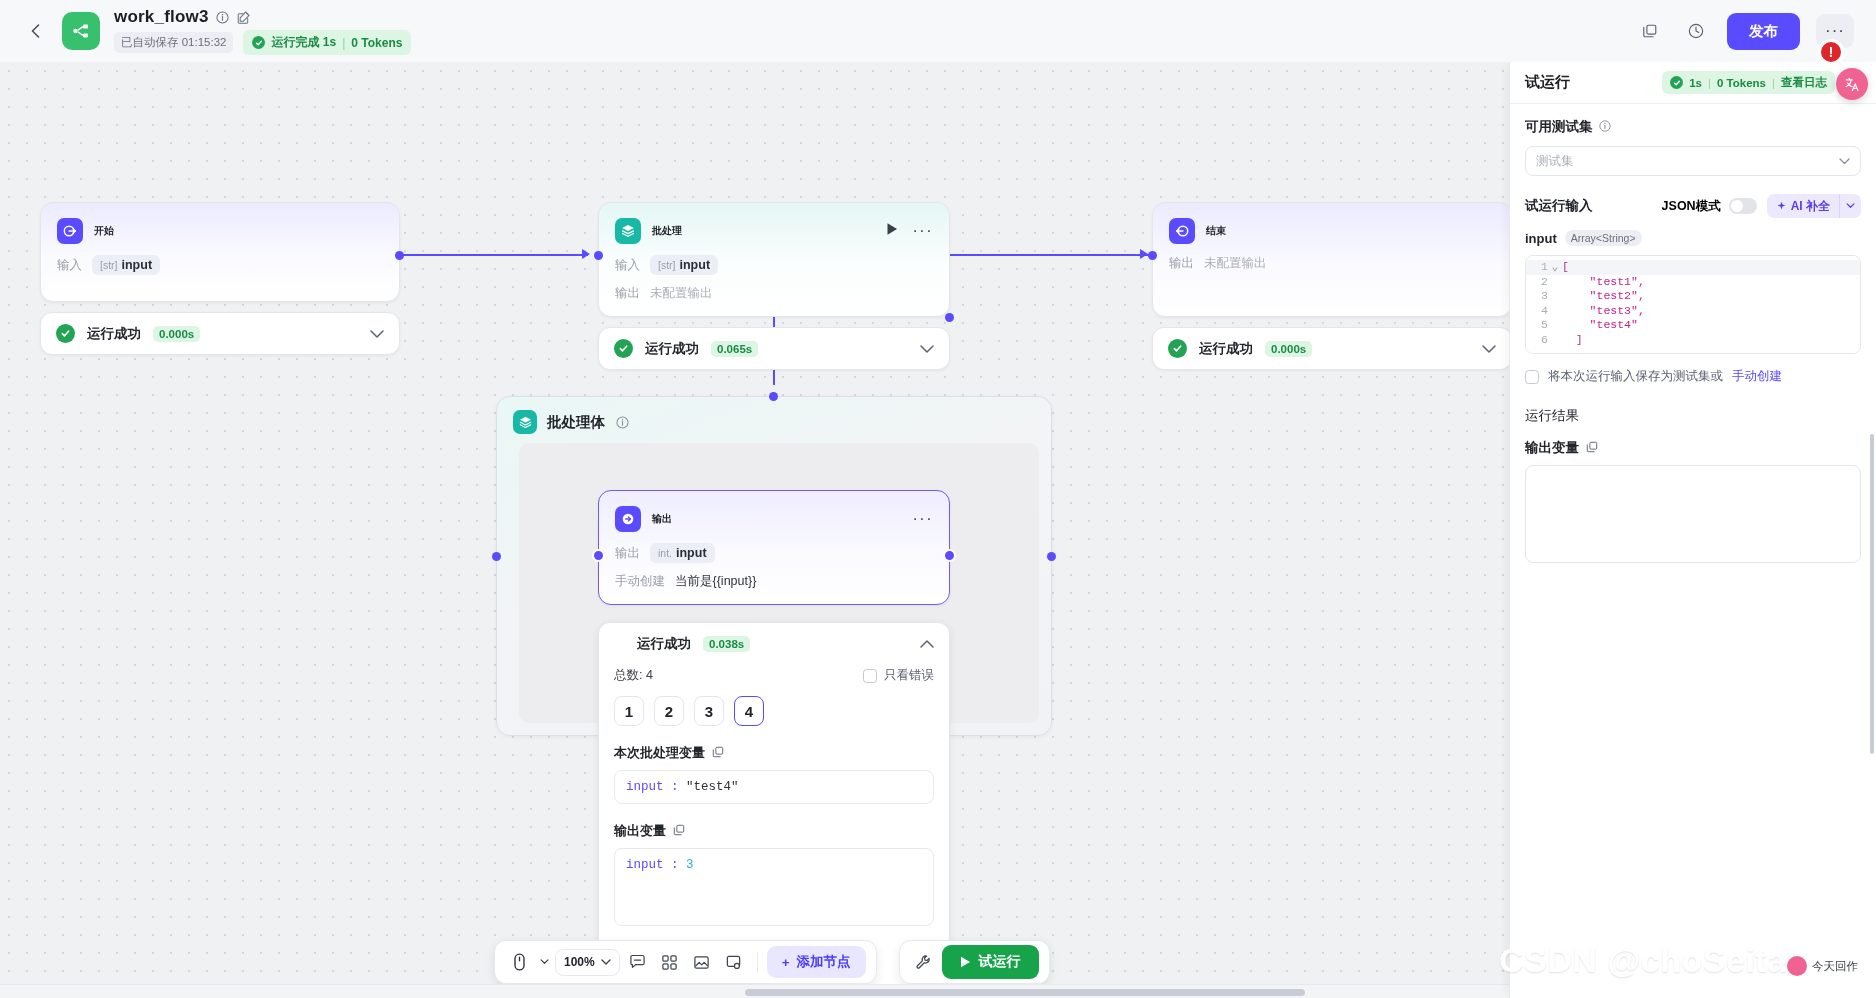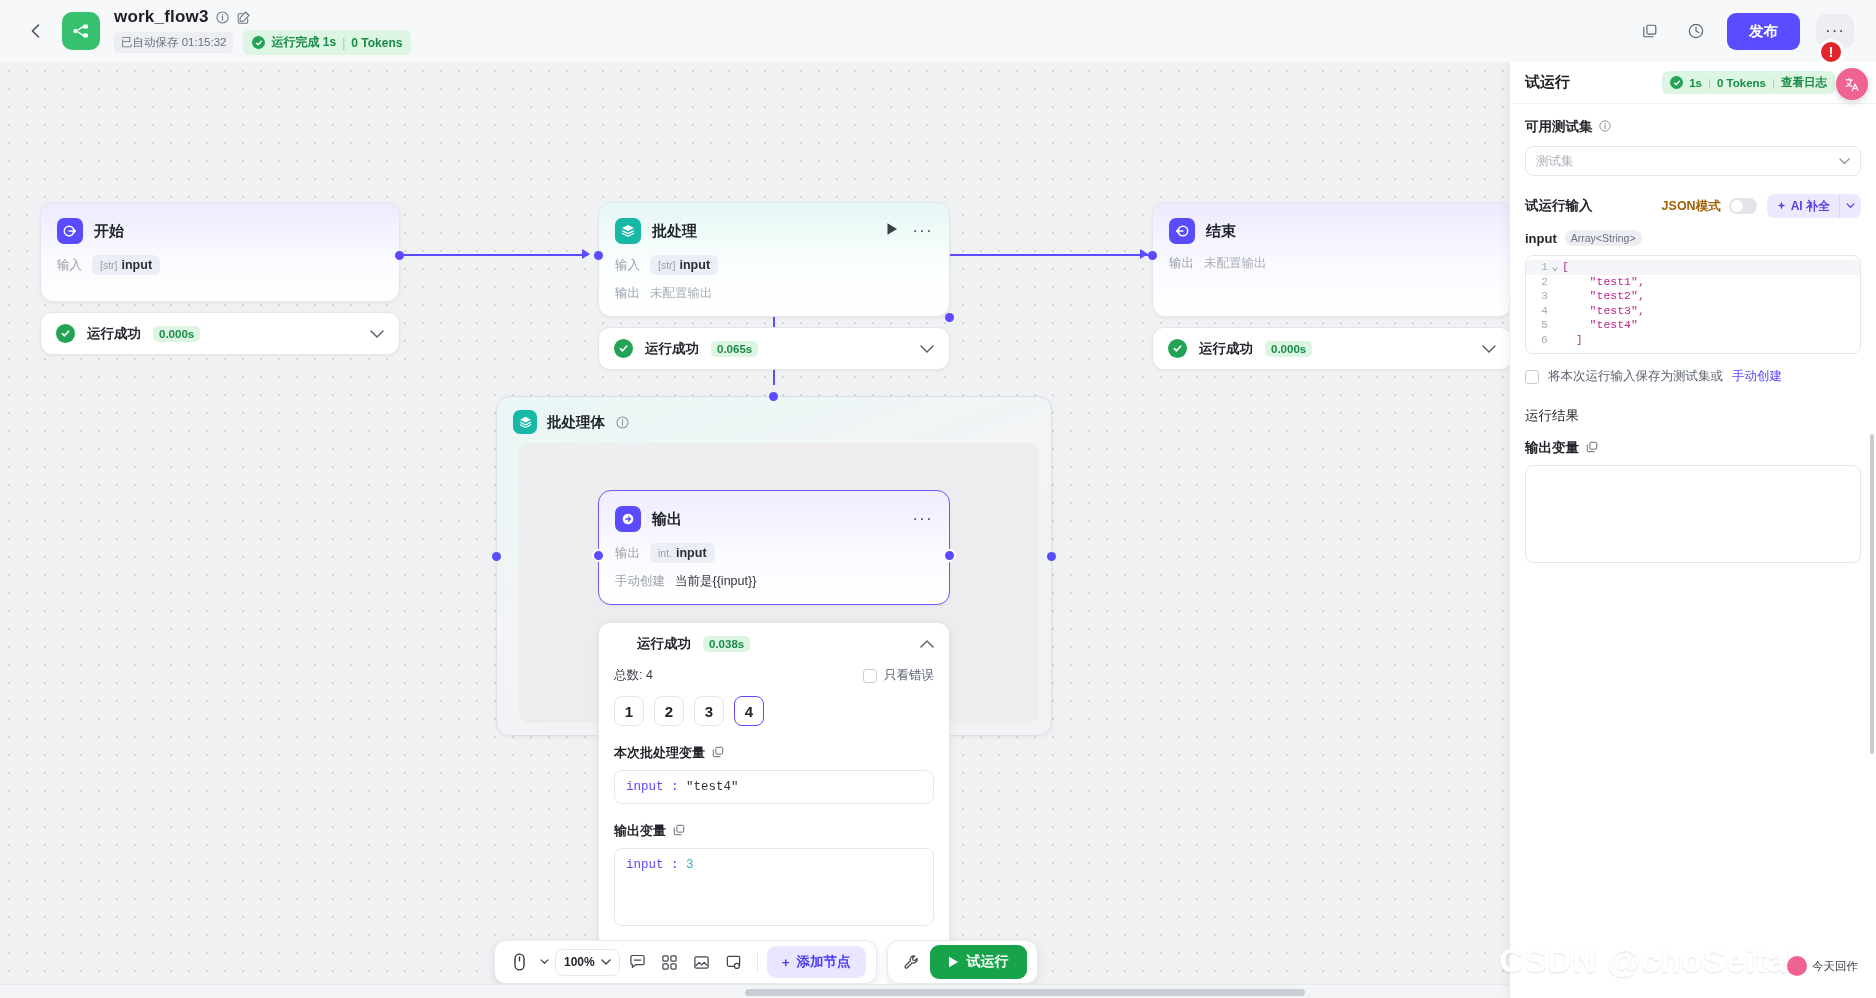--- a/index.html
+++ b/index.html
@@ -82,21 +82,21 @@
     background: #fff; border: 1px solid #e4e6ec; border-radius: 13px;
     box-shadow: 0 1px 3px rgba(20,25,40,.06);
     position: relative;
   }
   .node-card.lilac { background: linear-gradient(180deg,#eceaff 0%, #fafaff 55%, #ffffff 100%); }
   .node-card.teal  { background: linear-gradient(180deg,#e4f7f4 0%, #fbfefe 55%, #ffffff 100%); }
   .node-head { display: flex; align-items: center; gap: 11px; padding: 15px 16px 6px 16px; }
   .node-ico { width: 26px; height: 26px; border-radius: 7px; display:flex; align-items:center; justify-content:center; flex:0 0 auto;}
   .ico-indigo { background: #5a4bff; }
   .ico-teal { background: #17b8a6; }
-  .node-name { font-size: 15px; font-weight: bold; color: #22252b; }
+  .node-name { font-size: 10px; font-weight: bold; color: #22252b; }
   .node-head-actions { margin-left: auto; display: flex; align-items: center; gap: 15px; color: #3b3f48; }
   .play-ico { cursor: pointer; }
   .dots { font-size: 16px; letter-spacing: 1.5px; color: #3b3f48; cursor: pointer; line-height: 6px;}
   .node-row { display: flex; align-items: center; gap: 10px; padding: 5px 16px; font-size: 12.5px; }
   .row-label { color: #9aa0aa; flex: 0 0 auto; }
   .chip {
     background: #eceef5; border-radius: 6px; padding: 3px 8px;
     font-size: 12.5px; color: #2a2e36; font-weight: bold;
     display: inline-flex; align-items: center; gap: 4px;
   }
@@ -168,21 +168,21 @@
     font-family: "Liberation Mono", "DejaVu Sans Mono", monospace;
   }
   .code-box.tall { min-height: 78px; }
   .k-key { color: #5a4bff; }
   .k-str { color: #2e3238; }
   .k-num { color: #21b5c9; }
 
   
   .bottom-bar {
     position: absolute; left: 494px; bottom: 14px;
-    display: flex; align-items: center; gap: 10px; z-index: 20;
+    display: flex; align-items: center; gap: 22px; z-index: 20;
   }
   .bb-group {
     background: #fff; border: 1px solid #e7e9ef; border-radius: 12px;
     box-shadow: 0 3px 10px rgba(20,25,40,.09);
     display: flex; align-items: center; gap: 4px; padding: 7px 10px; height: 44px;
   }
   .bb-icon { width: 28px; height: 28px; display:flex; align-items:center; justify-content:center; color:#3f444e; cursor:pointer;}
   .zoom-pill {
     border: 1px solid #e7e9ef; border-radius: 8px; height: 27px;
     display: flex; align-items: center; gap: 6px; padding: 0 8px;
@@ -220,21 +220,21 @@
   .rp-stat .sep { color: #9ad3ae; font-weight: normal; }
   .rp-close { color: #3a3f48; cursor: pointer; font-size: 15px; padding-left: 2px;}
   .rp-body { padding: 14px 15px 0 15px; overflow: hidden; position: relative; flex: 1 1 auto;}
   .rp-label { font-size: 13.5px; font-weight: bold; color: #22252b; display:flex; align-items:center; gap:6px;}
   .select-box {
     margin-top: 10px; height: 30px; border: 1px solid #e4e6ec; border-radius: 8px;
     display: flex; align-items: center; padding: 0 10px; font-size: 12.5px; color: #a9aeb7; cursor: pointer;
   }
   .select-box .chev { margin-left: auto; color: #8a9099; }
   .rp-row2 { display: flex; align-items: center; margin-top: 18px; gap: 10px; }
-  .json-mode { margin-left: auto; display: flex; align-items: center; gap: 8px; font-size: 12.5px; font-weight: bold; color: #a16207;}
+  .json-mode { margin-left: auto; display: flex; align-items: center; gap: 8px; font-size: 12.5px; font-weight: bold; color: #000000;}
   .toggle { width: 28px; height: 16px; border-radius: 9px; background: #e2e4ea; position: relative; cursor: pointer; }
   .toggle::after { content:""; position:absolute; left:2px; top:2px; width:12px; height:12px; border-radius:50%; background:#fff; }
   .ai-btn {
     background: #ece8fd; border-radius: 7px; display: flex; align-items: center; height: 24px;
     font-size: 12px; font-weight: bold; color: #5a3fe8; cursor: pointer; overflow: hidden;
   }
   .ai-btn .main { padding: 0 9px; display: flex; align-items: center; gap: 4px; }
   .ai-btn .caret { padding: 0 6px; border-left: 1px solid #dcd4fb; display:flex; align-items:center; height:100%; }
   .var-row { display: flex; align-items: center; gap: 8px; margin-top: 12px; }
   .var-name { font-size: 13px; font-weight: bold; color: #22252b; }

